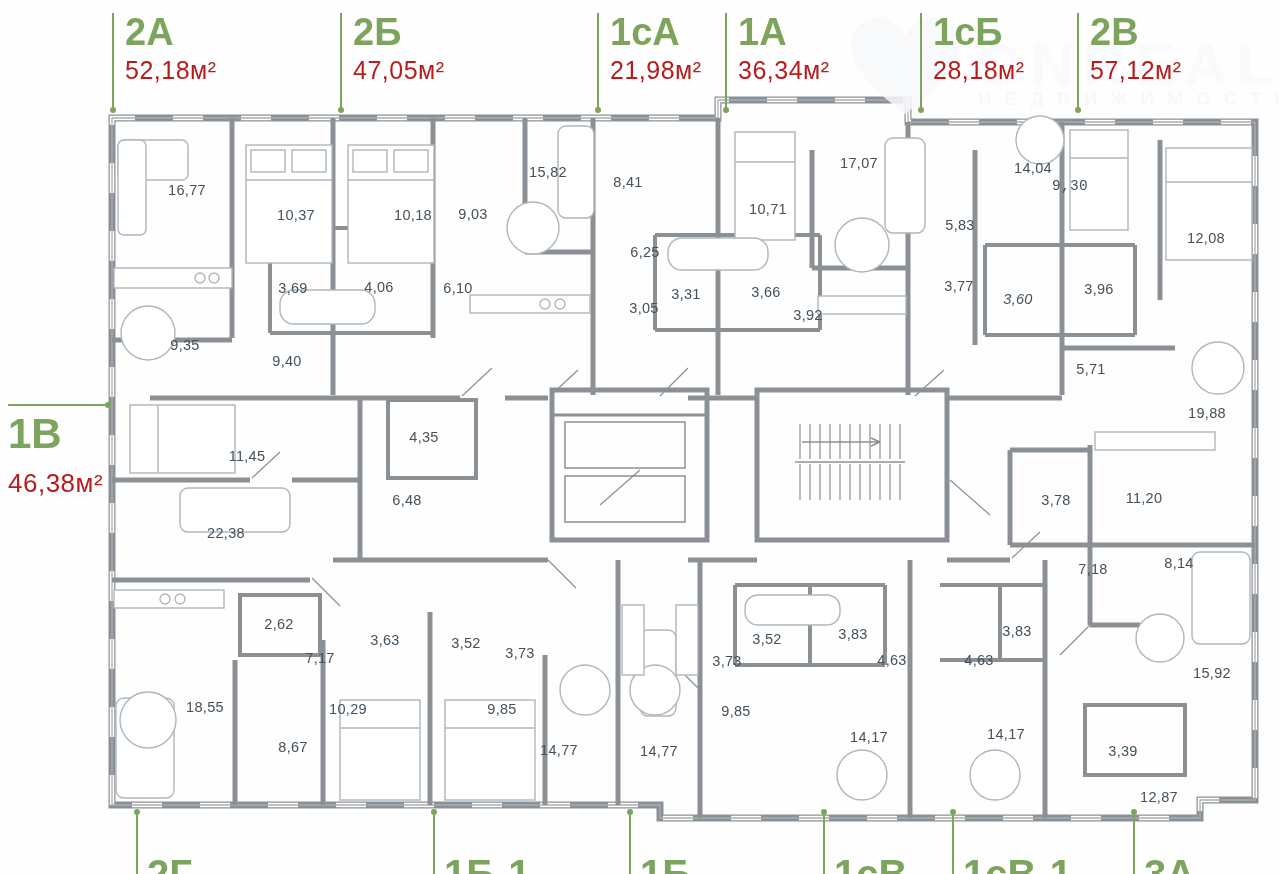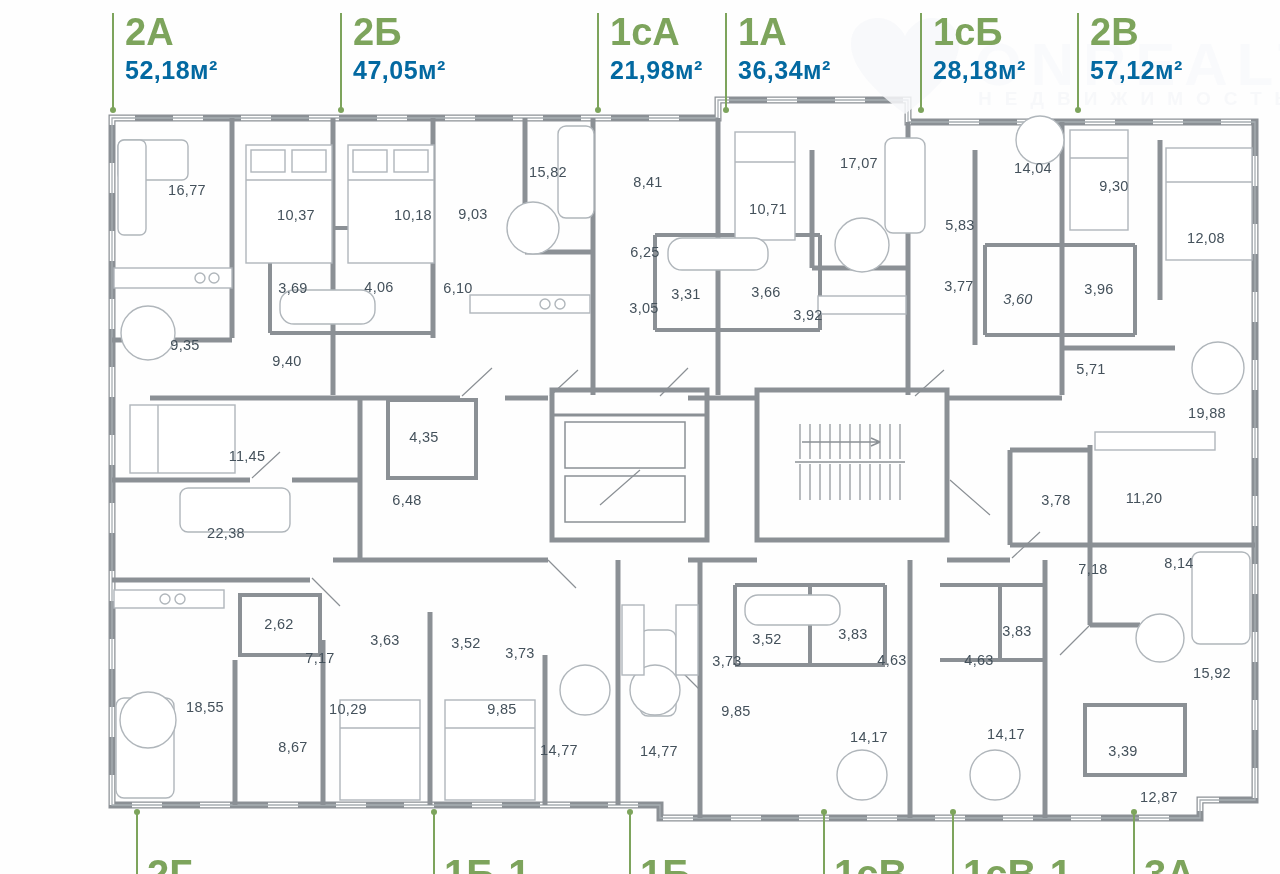--- a/index.html
+++ b/index.html
@@ -15,21 +15,21 @@
   .wm-logo{position:absolute;left:845px;top:14px;}
   
   .apt{position:absolute;z-index:3;}
   .apt-top{top:13px;height:97px;border-left:2px solid #7da45c;padding-left:11px;}
   .apt-top .dot,.apt-bottom .dot,.apt-left .dot{position:absolute;width:6px;height:6px;
       border-radius:50%;background:#7da45c;}
   .apt-top .dot{left:-4px;bottom:-3px;}
   .apt-bottom{top:812px;height:62px;border-left:2px solid #7da45c;padding-left:9px;}
   .apt-bottom .dot{left:-4px;top:-3px;}
   .apt-code{font-size:38px;font-weight:bold;color:#7da45c;line-height:1.05;}
-  .apt-area{font-size:25px;color:#0369a1;margin-top:3px;letter-spacing:0.5px;font-weight:bold;}
+  .apt-area{font-size:25px;color:#b91c1c;margin-top:3px;letter-spacing:0.5px;}
   .apt-bottom .apt-code{margin-top:41px;font-size:40px;}
   .apt-left{left:8px;top:404px;z-index:3;width:100px;border-top:2px solid #7da45c;padding-top:6px;}
   .apt-left .dot{right:-3px;top:-4px;}
   .apt-left .apt-code{font-size:42px;}
   .apt-left .apt-area{font-size:26px;margin-top:12px;}
   
   .room{position:absolute;z-index:3;transform:translate(-50%,-50%);font-size:14.5px;
         color:#44515b;white-space:nowrap;letter-spacing:0.3px;}
 </style>
 </head>
@@ -185,20 +185,25 @@
   </svg>
 
   <div class="watermark">
     <svg class="wm-logo" width="120" height="110" viewBox="0 0 120 110">
       <path d="M60 100 C20 70 6 48 6 30 C6 12 20 4 33 4 C45 4 55 12 60 22 C65 12 75 4 87 4 C100 4 114 12 114 30 C114 48 100 70 60 100 Z" fill="rgba(247,248,250,0.85)"></path>
     </svg>
     <div class="wm-brand">ONREALT</div>
     <div class="wm-sub">НЕДВИЖИМОСТЬ</div>
   </div>
 
+  <div class="apt apt-left">
+    <span class="dot"></span>
+    <div class="apt-code">1В</div>
+    <div class="apt-area">46,38м²</div>
+  </div>
 
   <div id="top-labels">
       <div class="apt apt-top" style="left: 112px;">
         <span class="dot"></span>
         <div class="apt-code">2А</div>
         <div class="apt-area">52,18м²</div>
       </div>
       <div class="apt apt-top" style="left: 340px;">
         <span class="dot"></span>
         <div class="apt-code">2Б</div>
@@ -255,33 +260,33 @@
       <span class="room" style="left: 187px; top: 190px;">16,77</span>
       <span class="room" style="left: 296px; top: 215px;">10,37</span>
       <span class="room" style="left: 413px; top: 215px;">10,18</span>
       <span class="room" style="left: 473px; top: 214px;">9,03</span>
       <span class="room" style="left: 548px; top: 172px;">15,82</span>
       <span class="room" style="left: 293px; top: 288px;">3,69</span>
       <span class="room" style="left: 379px; top: 287px;">4,06</span>
       <span class="room" style="left: 458px; top: 288px;">6,10</span>
       <span class="room" style="left: 185px; top: 345px;">9,35</span>
       <span class="room" style="left: 287px; top: 361px;">9,40</span>
-      <span class="room" style="left: 648px; top: 182px;">8,41</span>
+      <span class="room" style="left: 628px; top: 182px;">8,41</span>
       <span class="room" style="left: 645px; top: 252px;">6,25</span>
       <span class="room" style="left: 644px; top: 308px;">3,05</span>
       <span class="room" style="left: 686px; top: 294px;">3,31</span>
       <span class="room" style="left: 766px; top: 292px;">3,66</span>
       <span class="room" style="left: 768px; top: 209px;">10,71</span>
       <span class="room" style="left: 808px; top: 315px;">3,92</span>
       <span class="room" style="left: 859px; top: 163px;">17,07</span>
       <span class="room" style="left: 993px; top: 168px; margin-left: 40px;">14,04</span>
       <span class="room" style="left: 960px; top: 225px;">5,83</span>
       <span class="room" style="left: 959px; top: 286px;">3,77</span>
       <span class="room" style="left: 1018px; top: 299px; font-style: italic;">3,60</span>
-      <span class="room" style="left: 1114px; top: 186px;">9,30</span>
+      <span class="room" style="left: 1070px; top: 186px; font-family: Liberation Mono, monospace;">9,30</span>
       <span class="room" style="left: 1099px; top: 289px;">3,96</span>
       <span class="room" style="left: 1206px; top: 238px;">12,08</span>
       <span class="room" style="left: 1091px; top: 369px;">5,71</span>
       <span class="room" style="left: 1207px; top: 413px;">19,88</span>
       <span class="room" style="left: 247px; top: 456px;">11,45</span>
       <span class="room" style="left: 424px; top: 437px;">4,35</span>
       <span class="room" style="left: 407px; top: 500px;">6,48</span>
       <span class="room" style="left: 226px; top: 533px;">22,38</span>
       <span class="room" style="left: 279px; top: 624px;">2,62</span>
       <span class="room" style="left: 320px; top: 658px;">7,17</span>

